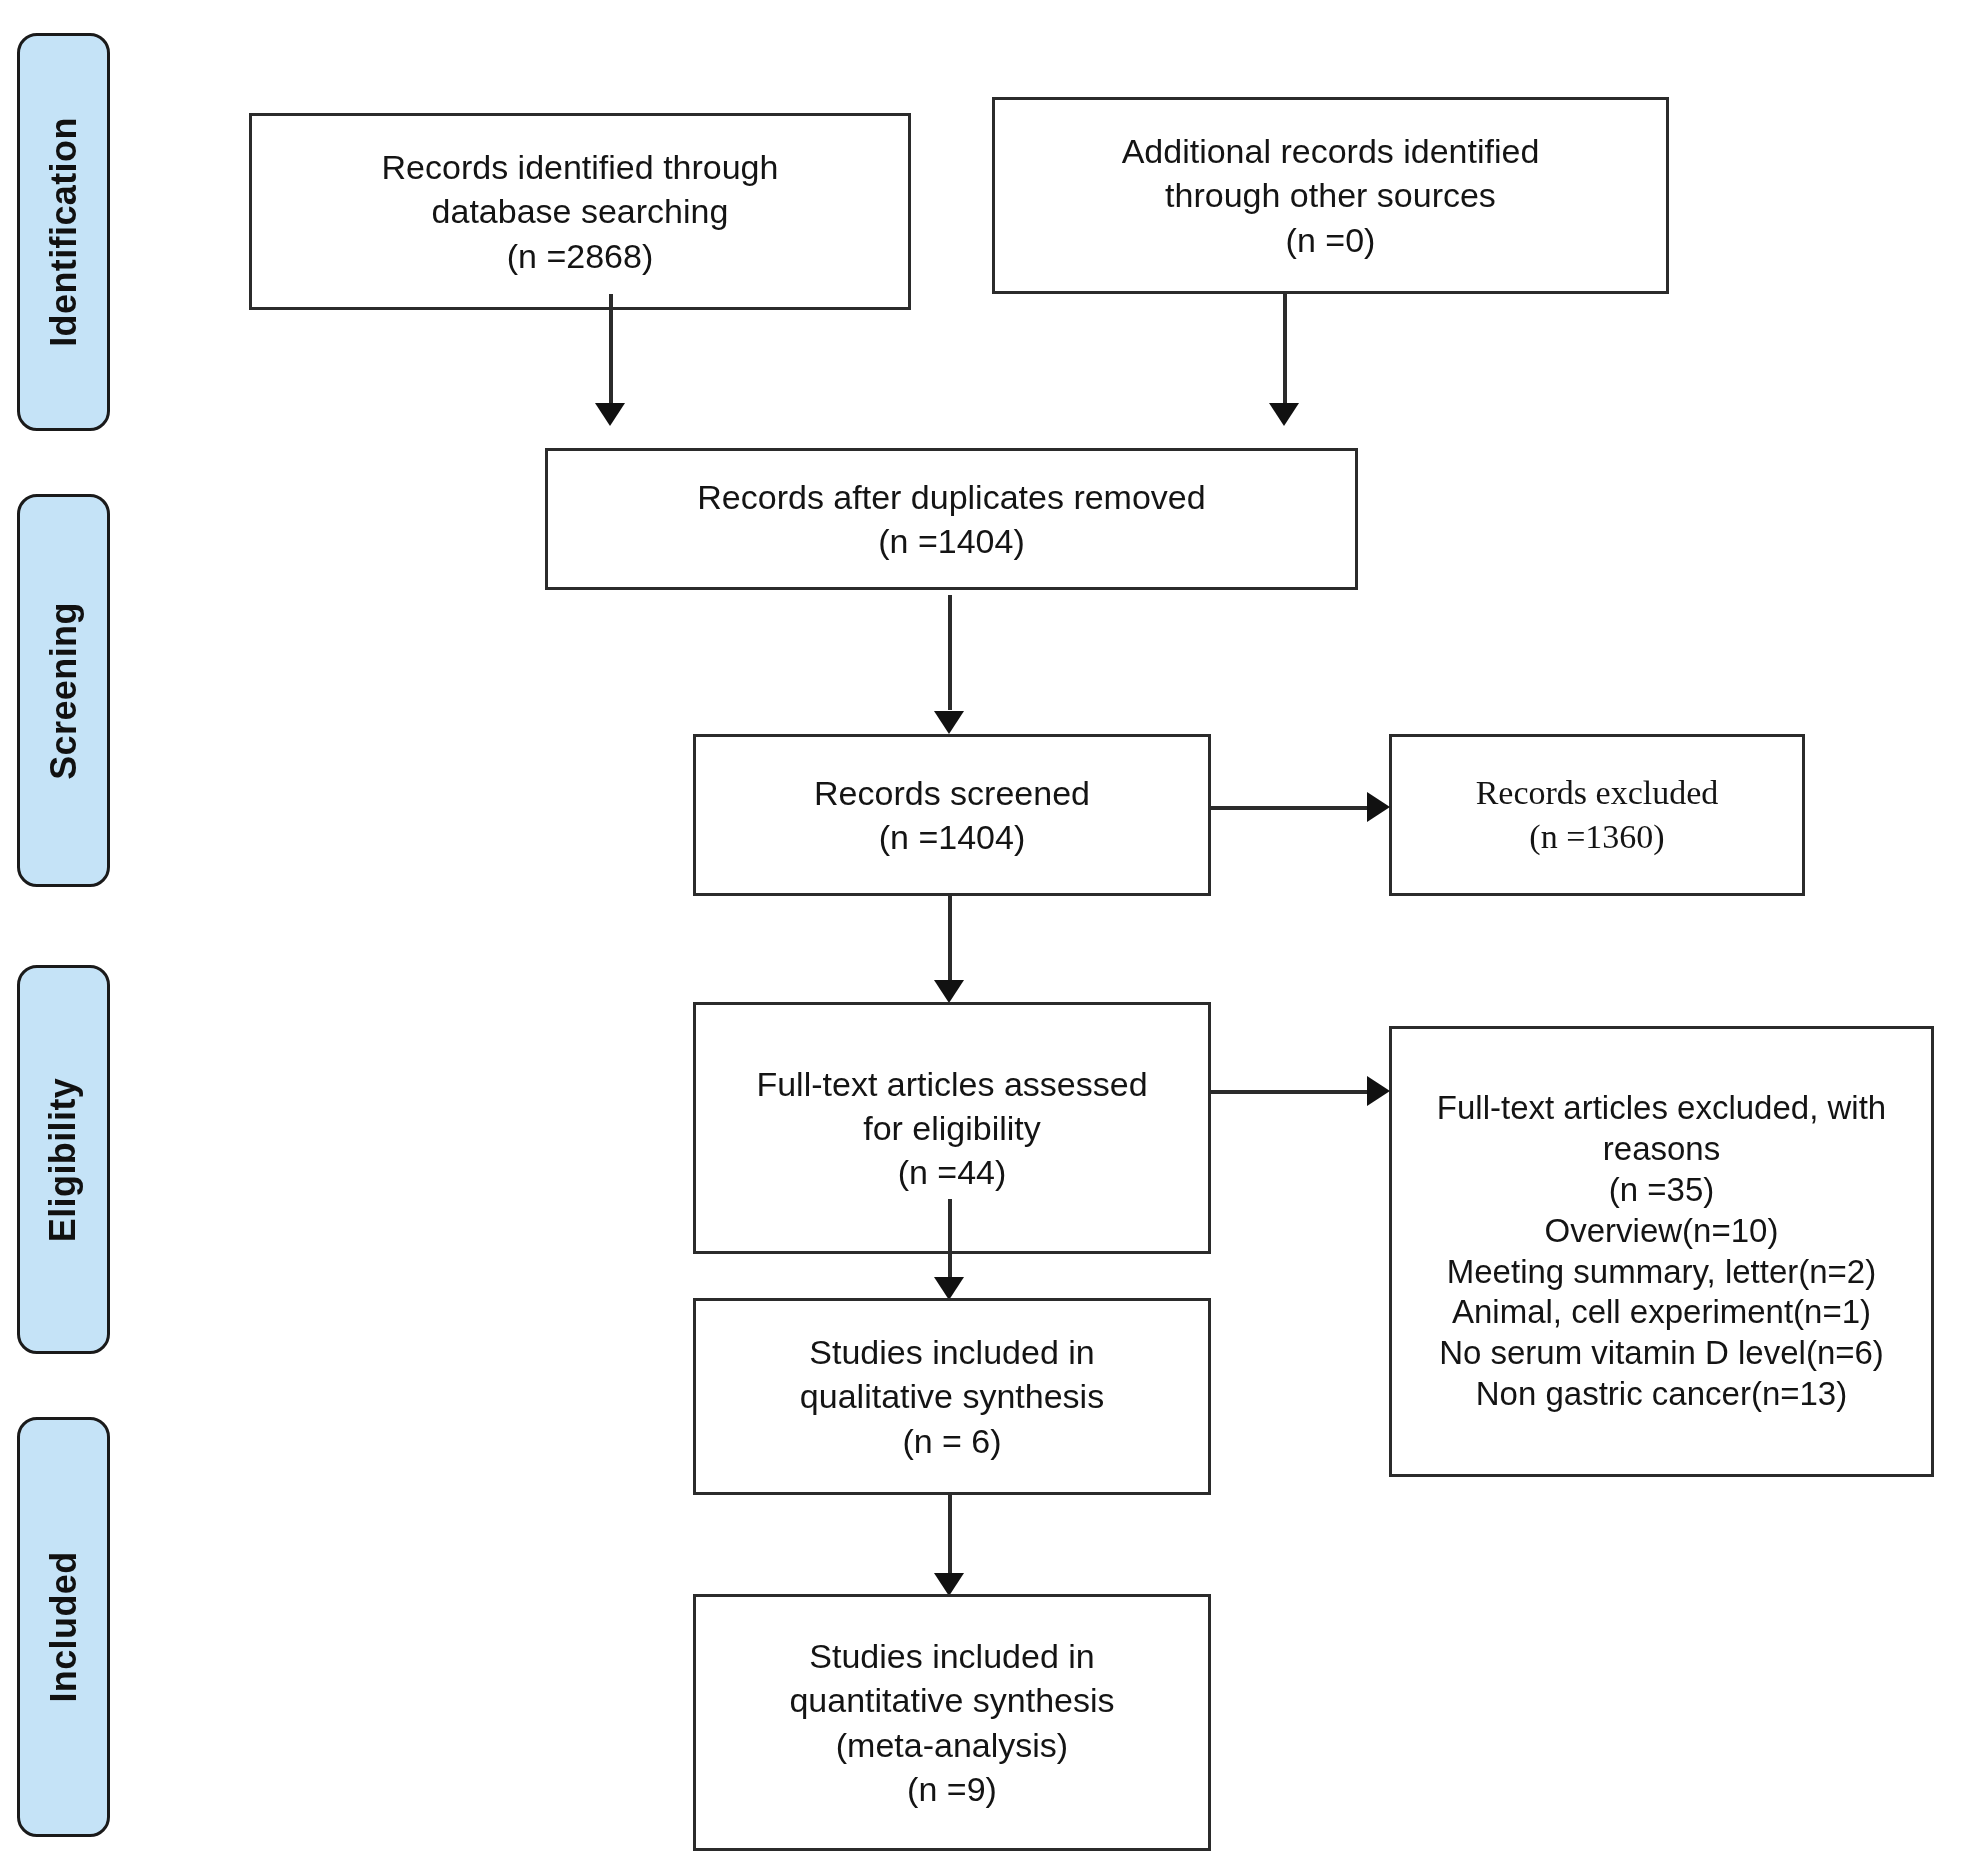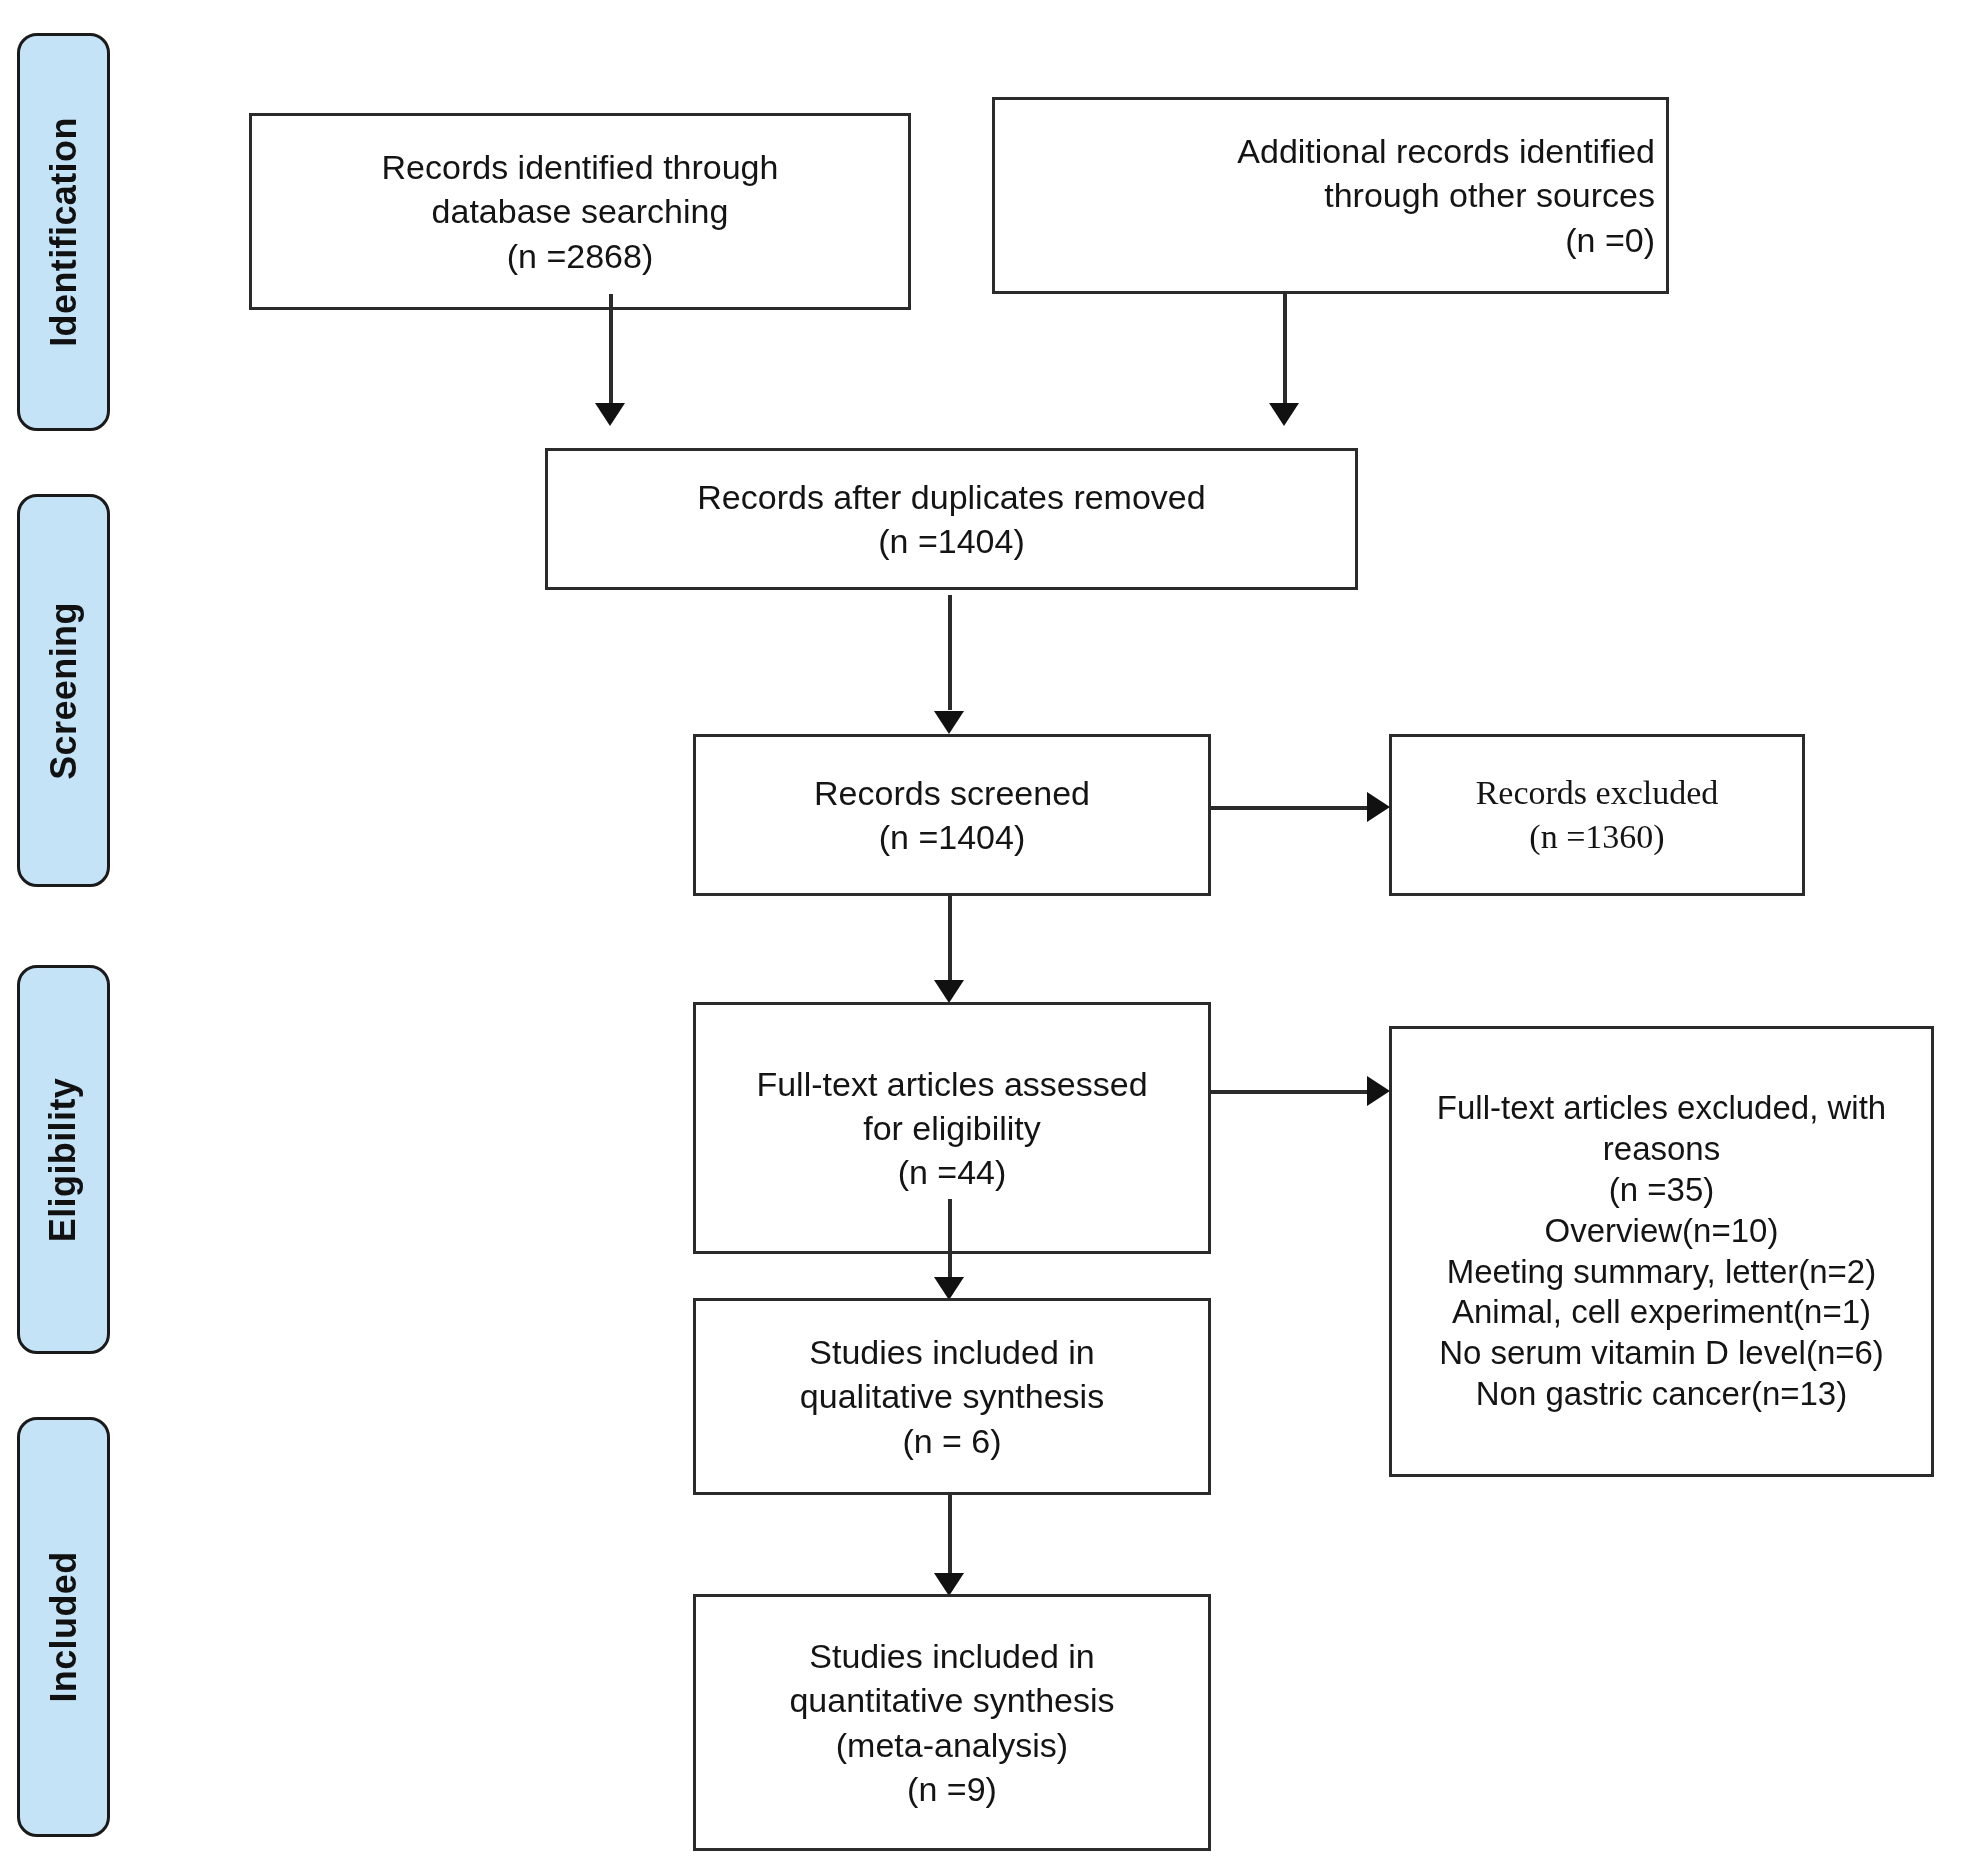--- a/index.html
+++ b/index.html
@@ -110,21 +110,21 @@
   <div class="stage" style="left:17px; top:1417px; width:93px; height:420px;">
     <span class="stage-label">Included</span>
   </div>
 
   <div class="fbox" style="left:249px; top:97px; width:662px; height:197px;margin-top:16px;">
     <div class="line">Records identified through</div>
     <div class="line">database searching</div>
     <div class="line">(n =2868)</div>
   </div>
 
-  <div class="fbox" style="left:992px; top:97px; width:677px; height:197px;align-items:flex-end;">
+  <div class="fbox" style="left:992px; top:97px; width:677px; height:197px;">
     <div class="line">Additional records identified</div>
     <div class="line">through other sources</div>
     <div class="line">(n =0)</div>
   </div>
 
   <div class="vline" style="left:609px; top:294px; width:3.9px; height:109px;"></div>
   <div class="arrow-down" style="left:595px; top:403px;"></div>
 
   <div class="vline" style="left:1283px; top:294px; width:3.9px; height:109px;"></div>
   <div class="arrow-down" style="left:1269px; top:403px;"></div>

